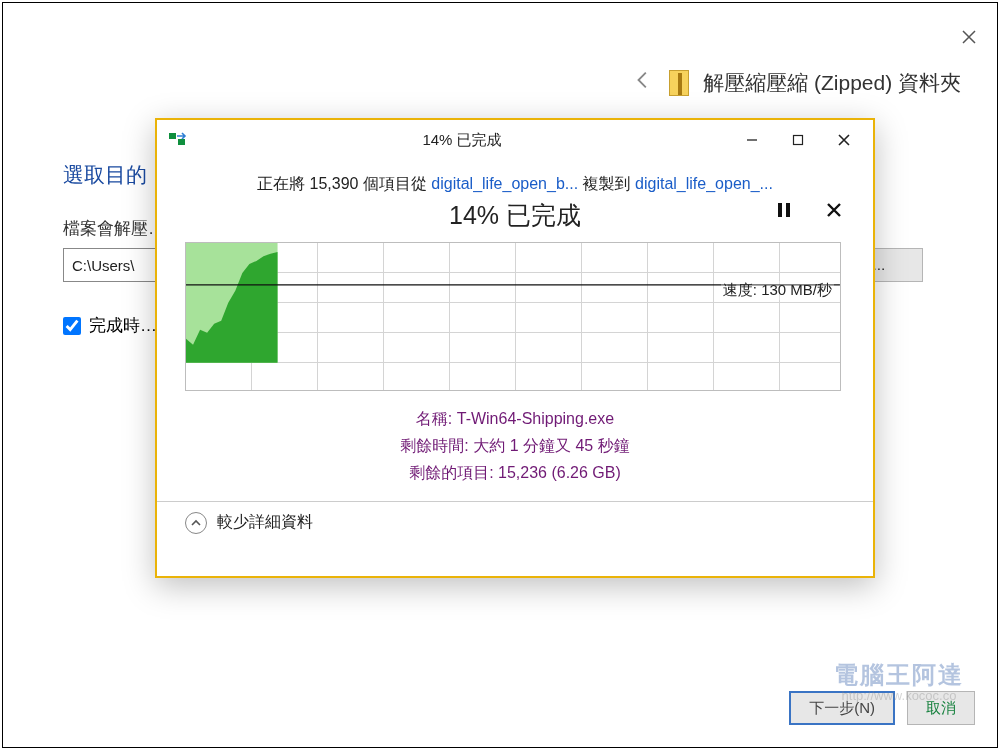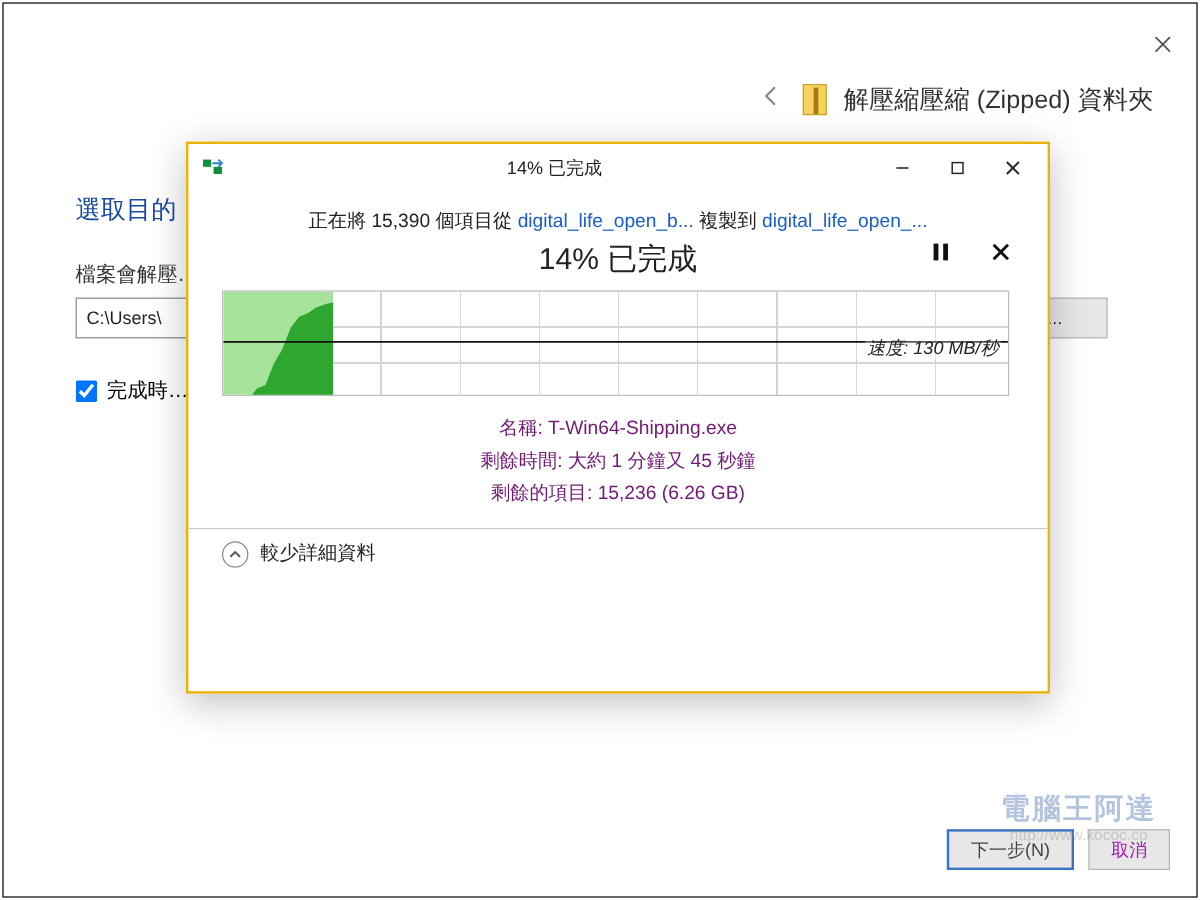--- a/index.html
+++ b/index.html
@@ -48,21 +48,21 @@
   .done-row { margin-top:32px; display:flex; align-items:center; gap:8px; font-size:17px; }
   .done-row input[type=checkbox]{ width:18px; height:18px; }
 
   .outer-footer {
     position:absolute; bottom:22px; right:22px;
     display:flex; gap:12px;
   }
   .footer-btn {
     height:34px; padding:0 18px;
     background:#e7e7e7; border:1px solid #b5b5b5;
-    font-size:15px; color:#a21caf;
+    font-size:15px; color:#15803d;
   }
   .footer-btn.primary{ border:2px solid #3a74c4; color:#444; }
 
   
   .progress-dialog {
     position:absolute; left:155px; top:118px;
     width:720px; height:460px;
     background:#fff;
     border:2px solid #eab308;
     box-shadow: 0 8px 30px rgba(0,0,0,.25);
@@ -81,28 +81,27 @@
   .pd-body { padding: 14px 28px 0 28px; }
   .pd-line1 { font-size:16px; color:#222; margin-bottom:2px; }
   .pd-line1 .link { color:#1a5dc8; }
   .pd-pct-big { font-size:25px; color:#222; margin:4px 0 10px 0; }
 
   .pd-ctrl-right { float:right; margin-top:-40px; display:flex; gap:28px; }
   .pd-ctrl { font-size:18px; font-weight:bold; color:#111; width:22px; text-align:center; cursor:pointer; }
 
   .chart-box {
     clear:both;
-    height:88px; width:656px;
+    height:149px; width:656px;
     border:1px solid #bdbdbd;
     position:relative;
     background:
       repeating-linear-gradient(to right, transparent 0, transparent 65px, #d4d4d4 65px, #d4d4d4 66px),
       repeating-linear-gradient(to bottom, transparent 0, transparent 29px, #d4d4d4 29px, #d4d4d4 30px);
     overflow:hidden;
-    font-style:italic;
   }
   .chart-box svg { position:absolute; inset:0; }
   .speed-text {
     position:absolute; right:6px; top:38px;
     font-size:15px; color:#222; background:rgba(255,255,255,.3); padding:0 2px;
   }
 
   .details { margin-top:14px; font-size:16px; color:#701a75; line-height:1.7; }
 
   .pd-sep { border:none; border-top:1px solid #ccc; margin:14px -28px 10px -28px; }

